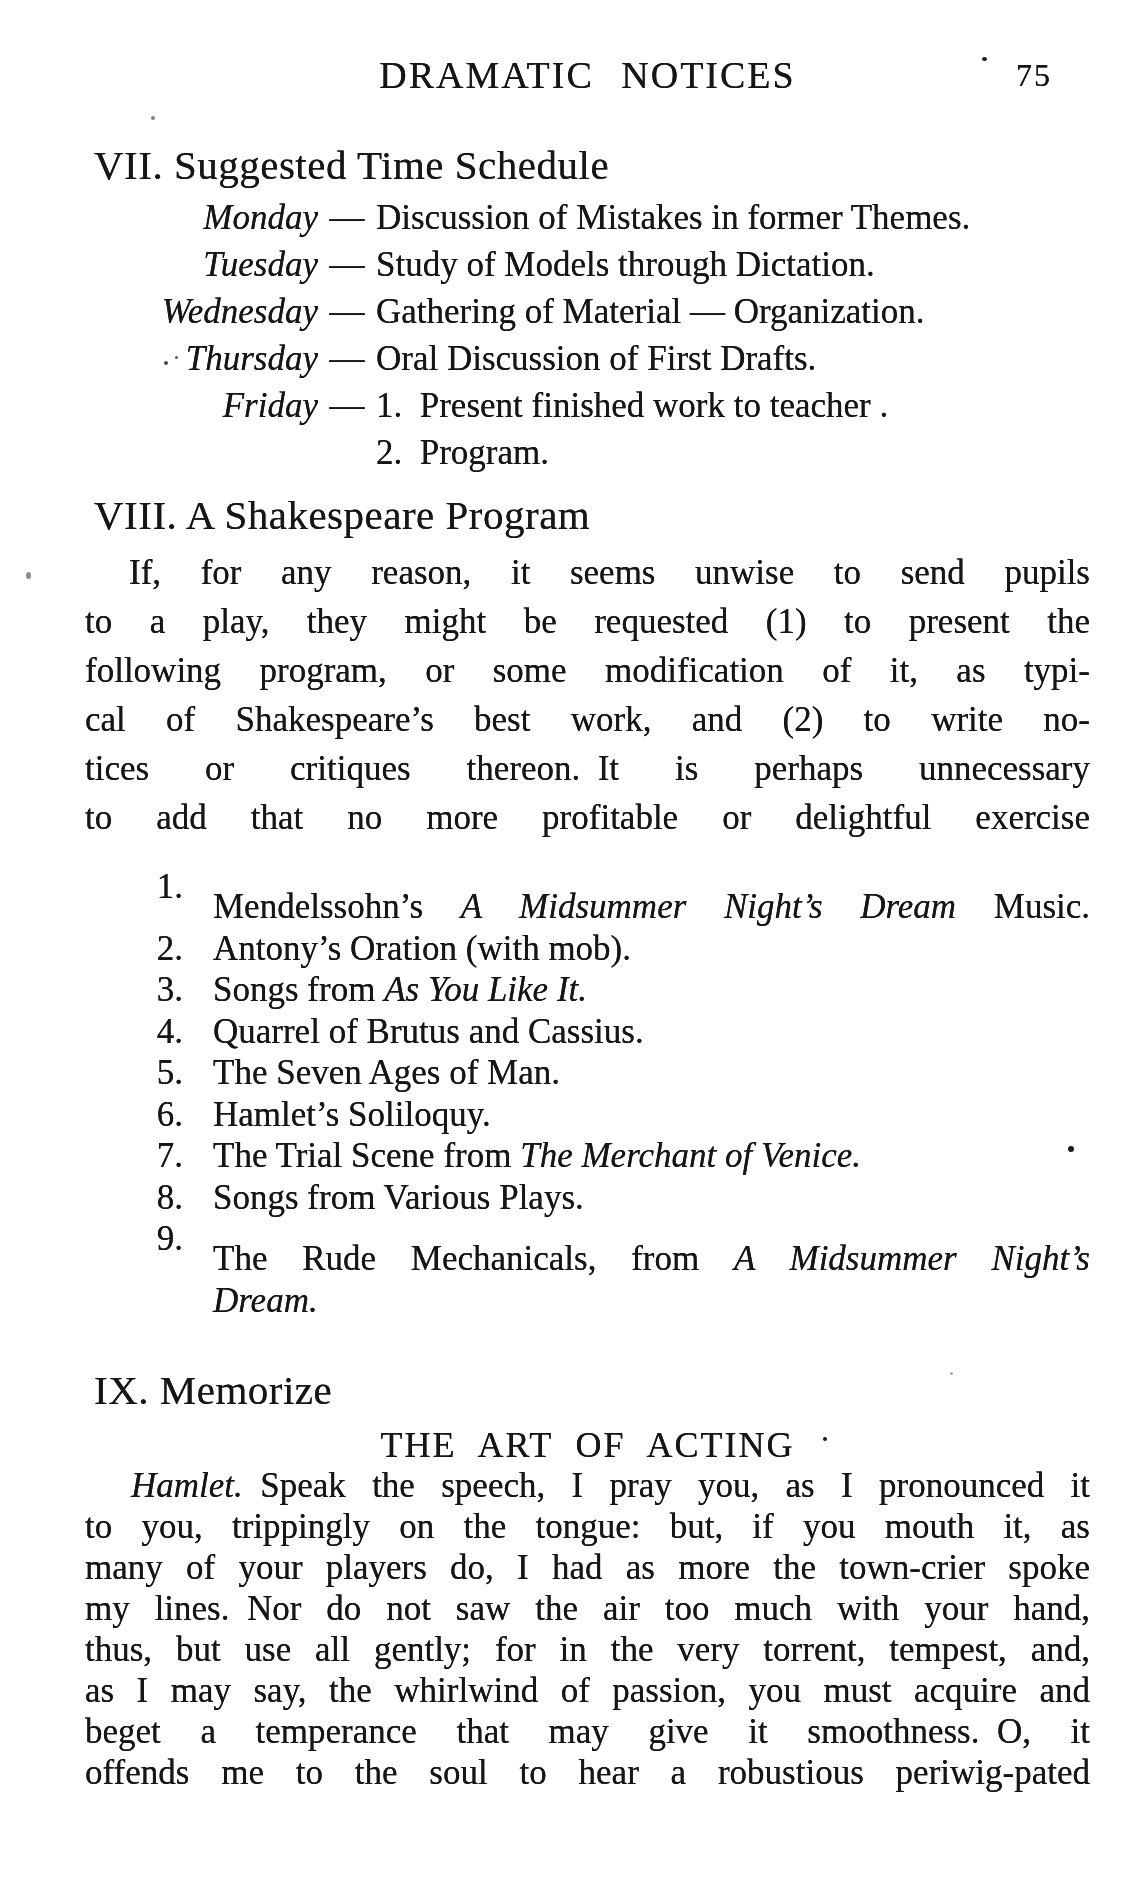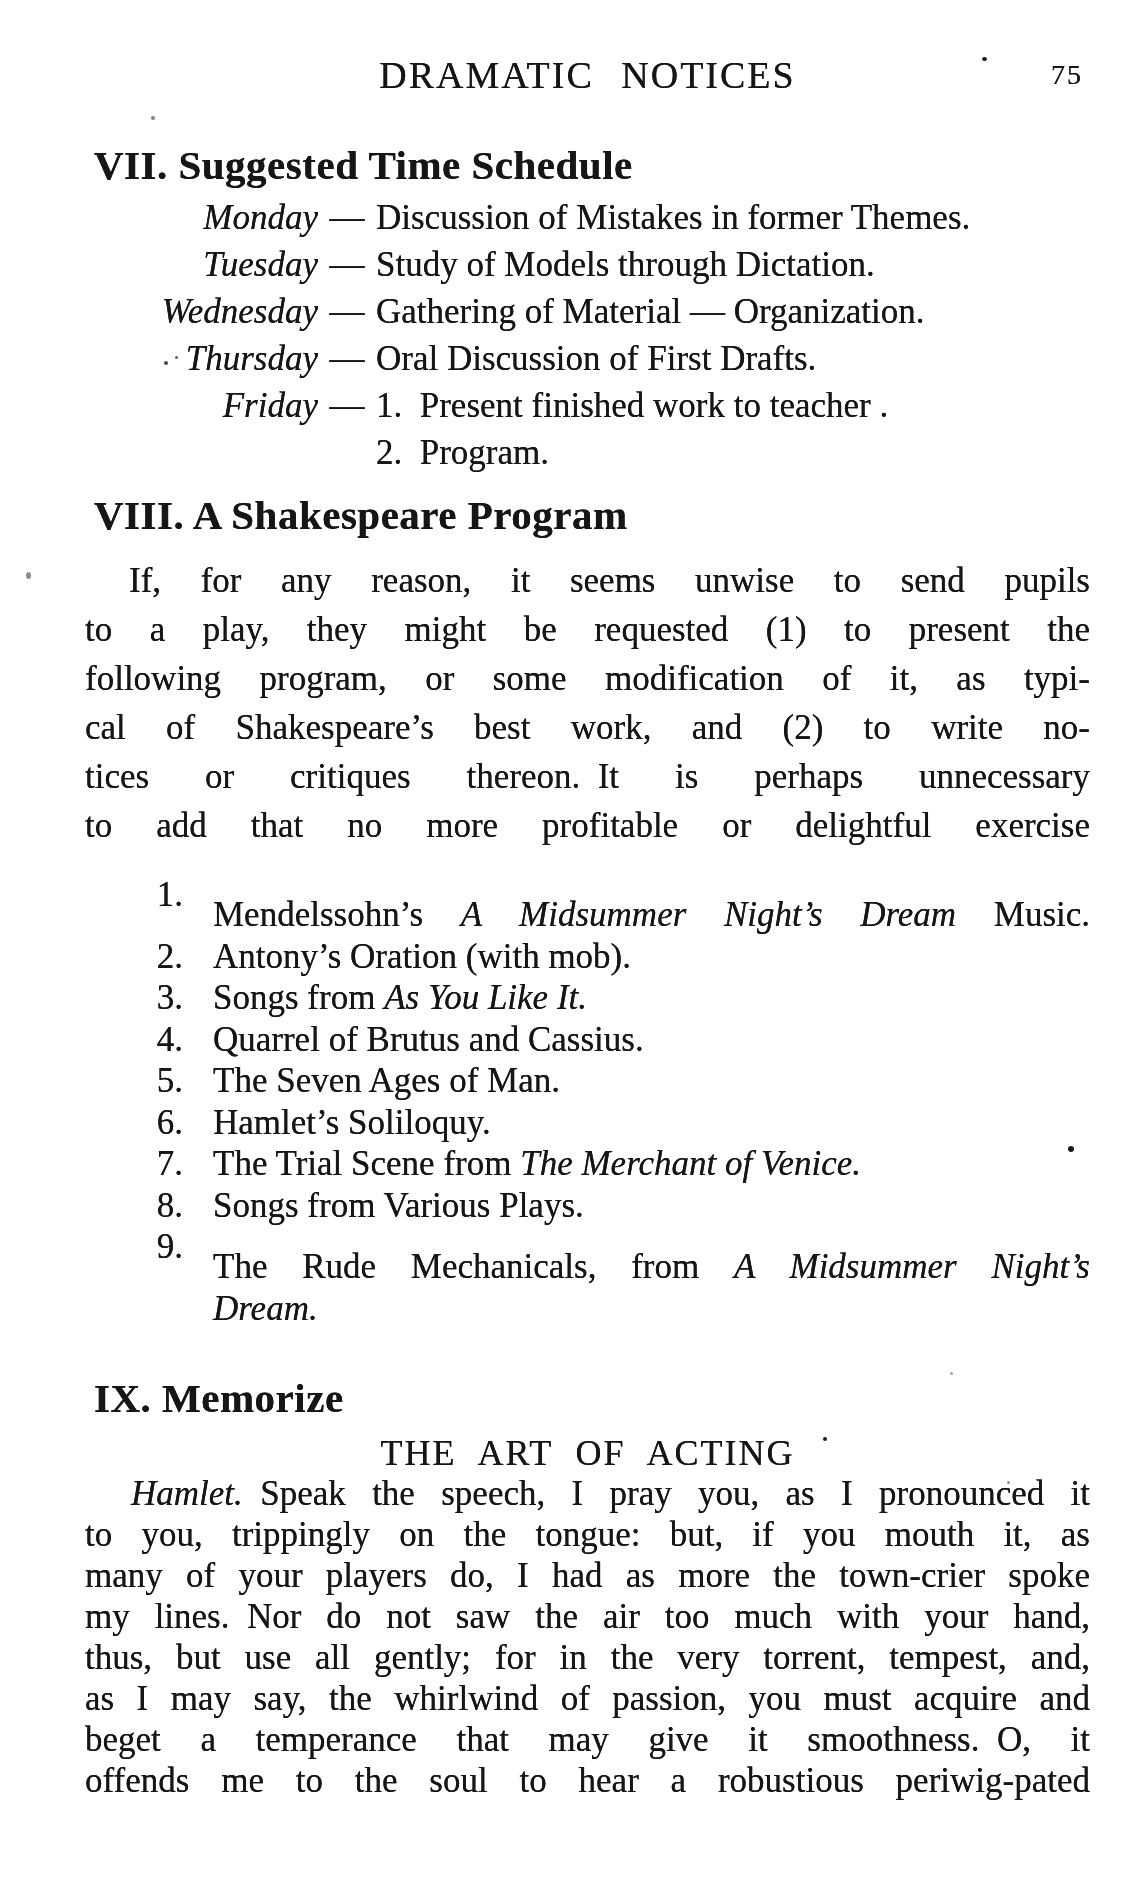--- a/index.html
+++ b/index.html
@@ -15,39 +15,39 @@
     font-size: 35px;
     padding: 52px 41px 0 85px;
     overflow: hidden;
     text-shadow: 0 0 0.55px currentColor; 
   }
 
   
   .pg-header { position: relative; height: 46px; line-height: 46px; }
   .pg-title  { display: block; text-align: center; font-size: 38px;
                letter-spacing: 2px; word-spacing: 16px; }
-  .pg-num    { position: absolute; right: 7px; top: 0; font-size: 28px;
+  .pg-num    { position: absolute; right: 38px; top: 0; font-size: 32px;
                letter-spacing: 2px; }
 
   
-  .heading { font-weight: bold; font-size: 41px; line-height: 46px;
+  .heading { font-weight: normal; font-size: 41px; line-height: 46px;
              padding-left: 9px; letter-spacing: 0.5px; }
   .h7 { margin-top: 44px; }
   .h8 { margin-top: 16px; }
   .h9 { margin-top: 46px; }
 
   
   .schedule   { margin-top: 6px; }
   .sched-row  { display: flex; line-height: 47px; }
   .sched-day  { width: 233px; flex: none; text-align: right; font-style: italic; }
   .sched-sep  { width: 58px;  flex: none; text-align: center; }
   .sched-text { flex: 1; }
 
   
-  .para   { margin-top: 18px; }
+  .para   { margin-top: 10px; }
   .jline  { text-align: justify; text-align-last: justify; line-height: 49px; }
   .jl-left { text-align-last: left; }
   .indent { padding-left: 44px; }
 
   
   .program   { margin-top: 24px; }
   .prog-row  { display: flex; line-height: 41.5px; }
   .prog-num  { width: 98px; flex: none; text-align: right; }
   .prog-text { flex: 1; margin-left: 30px; }
   .stretch .prog-text { text-align: justify; text-align-last: justify; margin-top: 20px; }

